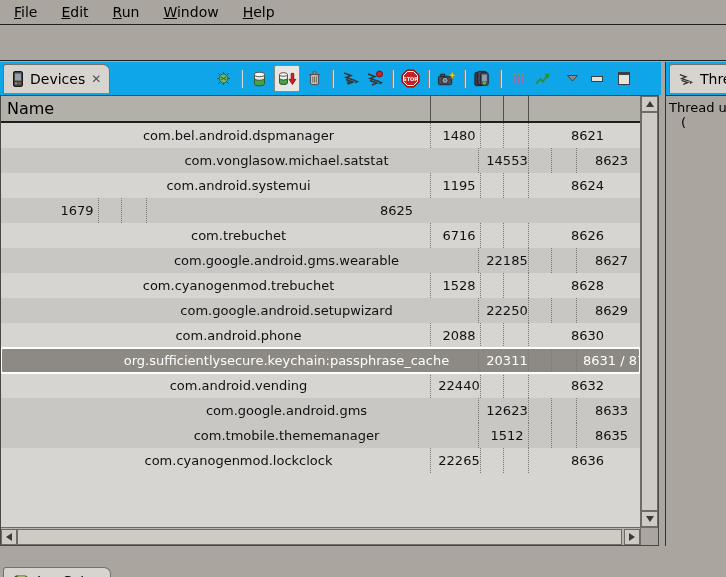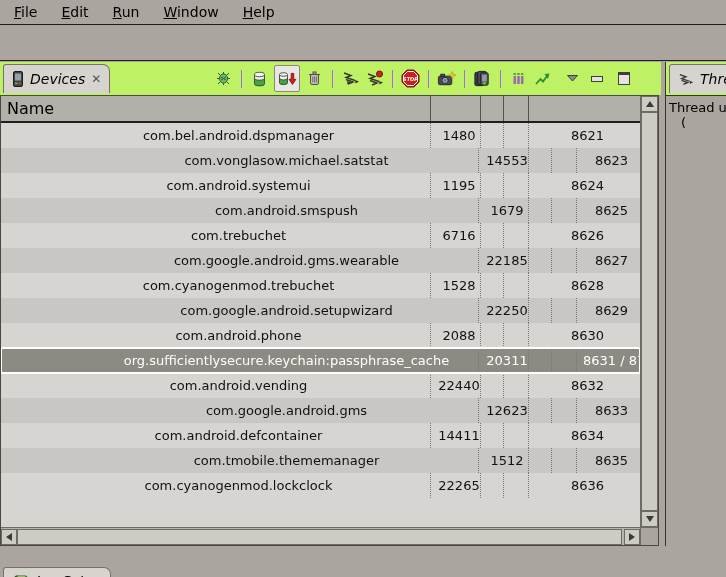--- a/index.html
+++ b/index.html
@@ -17,21 +17,21 @@
     display:flex;align-items:center;padding-left:2px;box-sizing:border-box;
   }
   .menu-item{padding:0 12px;font-size:14px;color:#000000;cursor:default;}
   .menu-item .mn{text-decoration:underline;}
   .top-strip{
     position:absolute;left:0;top:26px;width:726px;height:34px;
     border-bottom:1px solid #1e1e1e;background:#aaa69f;
   }
   
   .left-view{position:absolute;left:0;top:62px;width:661px;height:484px;}
-  .tabbar{position:relative;height:33px;background:#bef264;font-style:italic;}
+  .tabbar{position:relative;height:33px;background:#0ea5e9;}
   .tab{
     position:absolute;top:2px;height:29px;
     background:#d7d4cf;border:1px solid #74716c;border-bottom:none;
     border-radius:3px 7px 0 0;
     display:flex;align-items:center;gap:6px;padding:0 8px;box-sizing:border-box;
     font-size:14px;color:#000;
   }
   .tab .close{font-size:12px;color:#50504c;font-weight:bold;line-height:1;}
   .tab-devices{left:3px;}
   
@@ -276,21 +276,20 @@
           <div class="cell port">8623</div>
         </div>
         <div class="trow">
           <div class="cell name">com.android.systemui</div>
           <div class="cell pid">1195</div>
           <div class="cell c3"></div>
           <div class="cell c4"></div>
           <div class="cell port">8624</div>
         </div>
         <div class="trow alt">
-          <div class="cell name">com.android.smspush</div>
           <div class="cell pid">1679</div>
           <div class="cell c3"></div>
           <div class="cell c4"></div>
           <div class="cell port">8625</div>
         </div>
         <div class="trow">
           <div class="cell name">com.trebuchet</div>
           <div class="cell pid">6716</div>
           <div class="cell c3"></div>
           <div class="cell c4"></div>
@@ -337,27 +336,20 @@
           <div class="cell c3"></div>
           <div class="cell c4"></div>
           <div class="cell port">8632</div>
         </div>
         <div class="trow alt">
           <div class="cell name">com.google.android.gms</div>
           <div class="cell pid">12623</div>
           <div class="cell c3"></div>
           <div class="cell c4"></div>
           <div class="cell port">8633</div>
-        </div>
-        <div class="trow">
-          <div class="cell name">com.android.defcontainer</div>
-          <div class="cell pid">14411</div>
-          <div class="cell c3"></div>
-          <div class="cell c4"></div>
-          <div class="cell port">8634</div>
         </div>
         <div class="trow alt">
           <div class="cell name">com.tmobile.thememanager</div>
           <div class="cell pid">1512</div>
           <div class="cell c3"></div>
           <div class="cell c4"></div>
           <div class="cell port">8635</div>
         </div>
         <div class="trow">
           <div class="cell name">com.cyanogenmod.lockclock</div>

